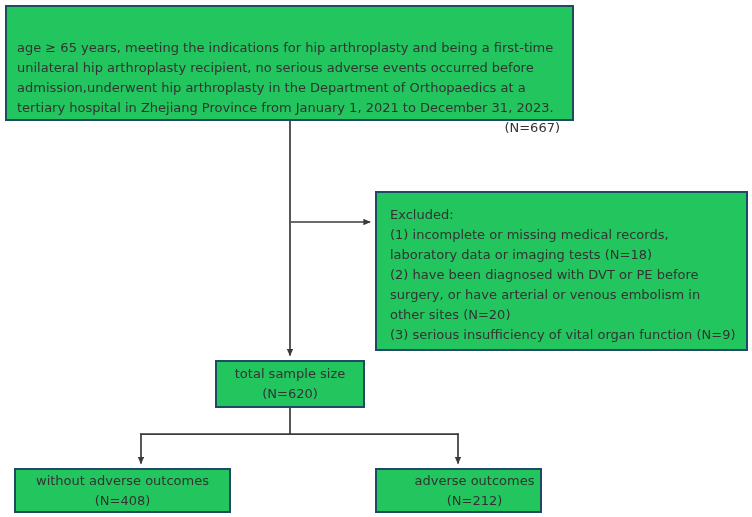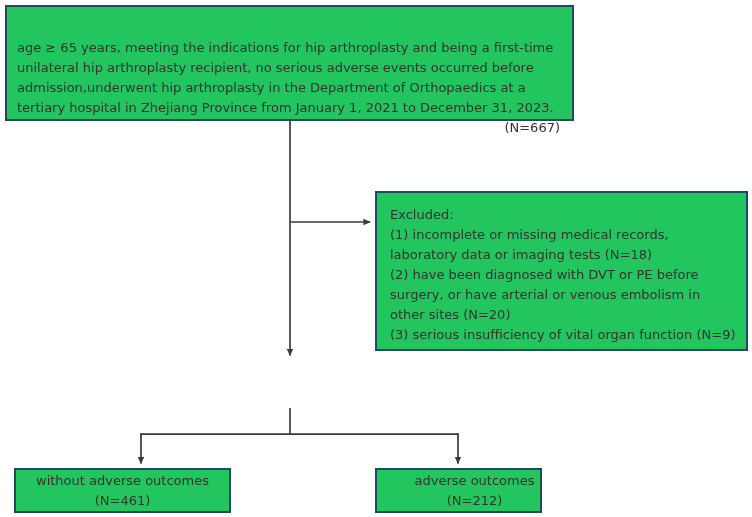--- a/index.html
+++ b/index.html
@@ -134,20 +134,22 @@
   </div>
 
   <div class="node left-aligned" id="node-excluded">Excluded:
 (1) incomplete or missing medical records,
 laboratory data or imaging tests (N=18)
 (2) have been diagnosed with DVT or PE before
 surgery, or have arterial or venous embolism in
 other sites (N=20)
 (3) serious insufficiency of vital organ function (N=9)</div>
 
+  <div class="node centered" id="node-total">total sample size
+(N=620)</div>
 
   <div class="node centered" id="node-without">without adverse outcomes
-(N=461)</div>
+(N=408)</div>
 
   <div class="node centered" id="node-adverse">adverse outcomes
 (N=212)</div>
 
 </div>
 
 </body></html>

